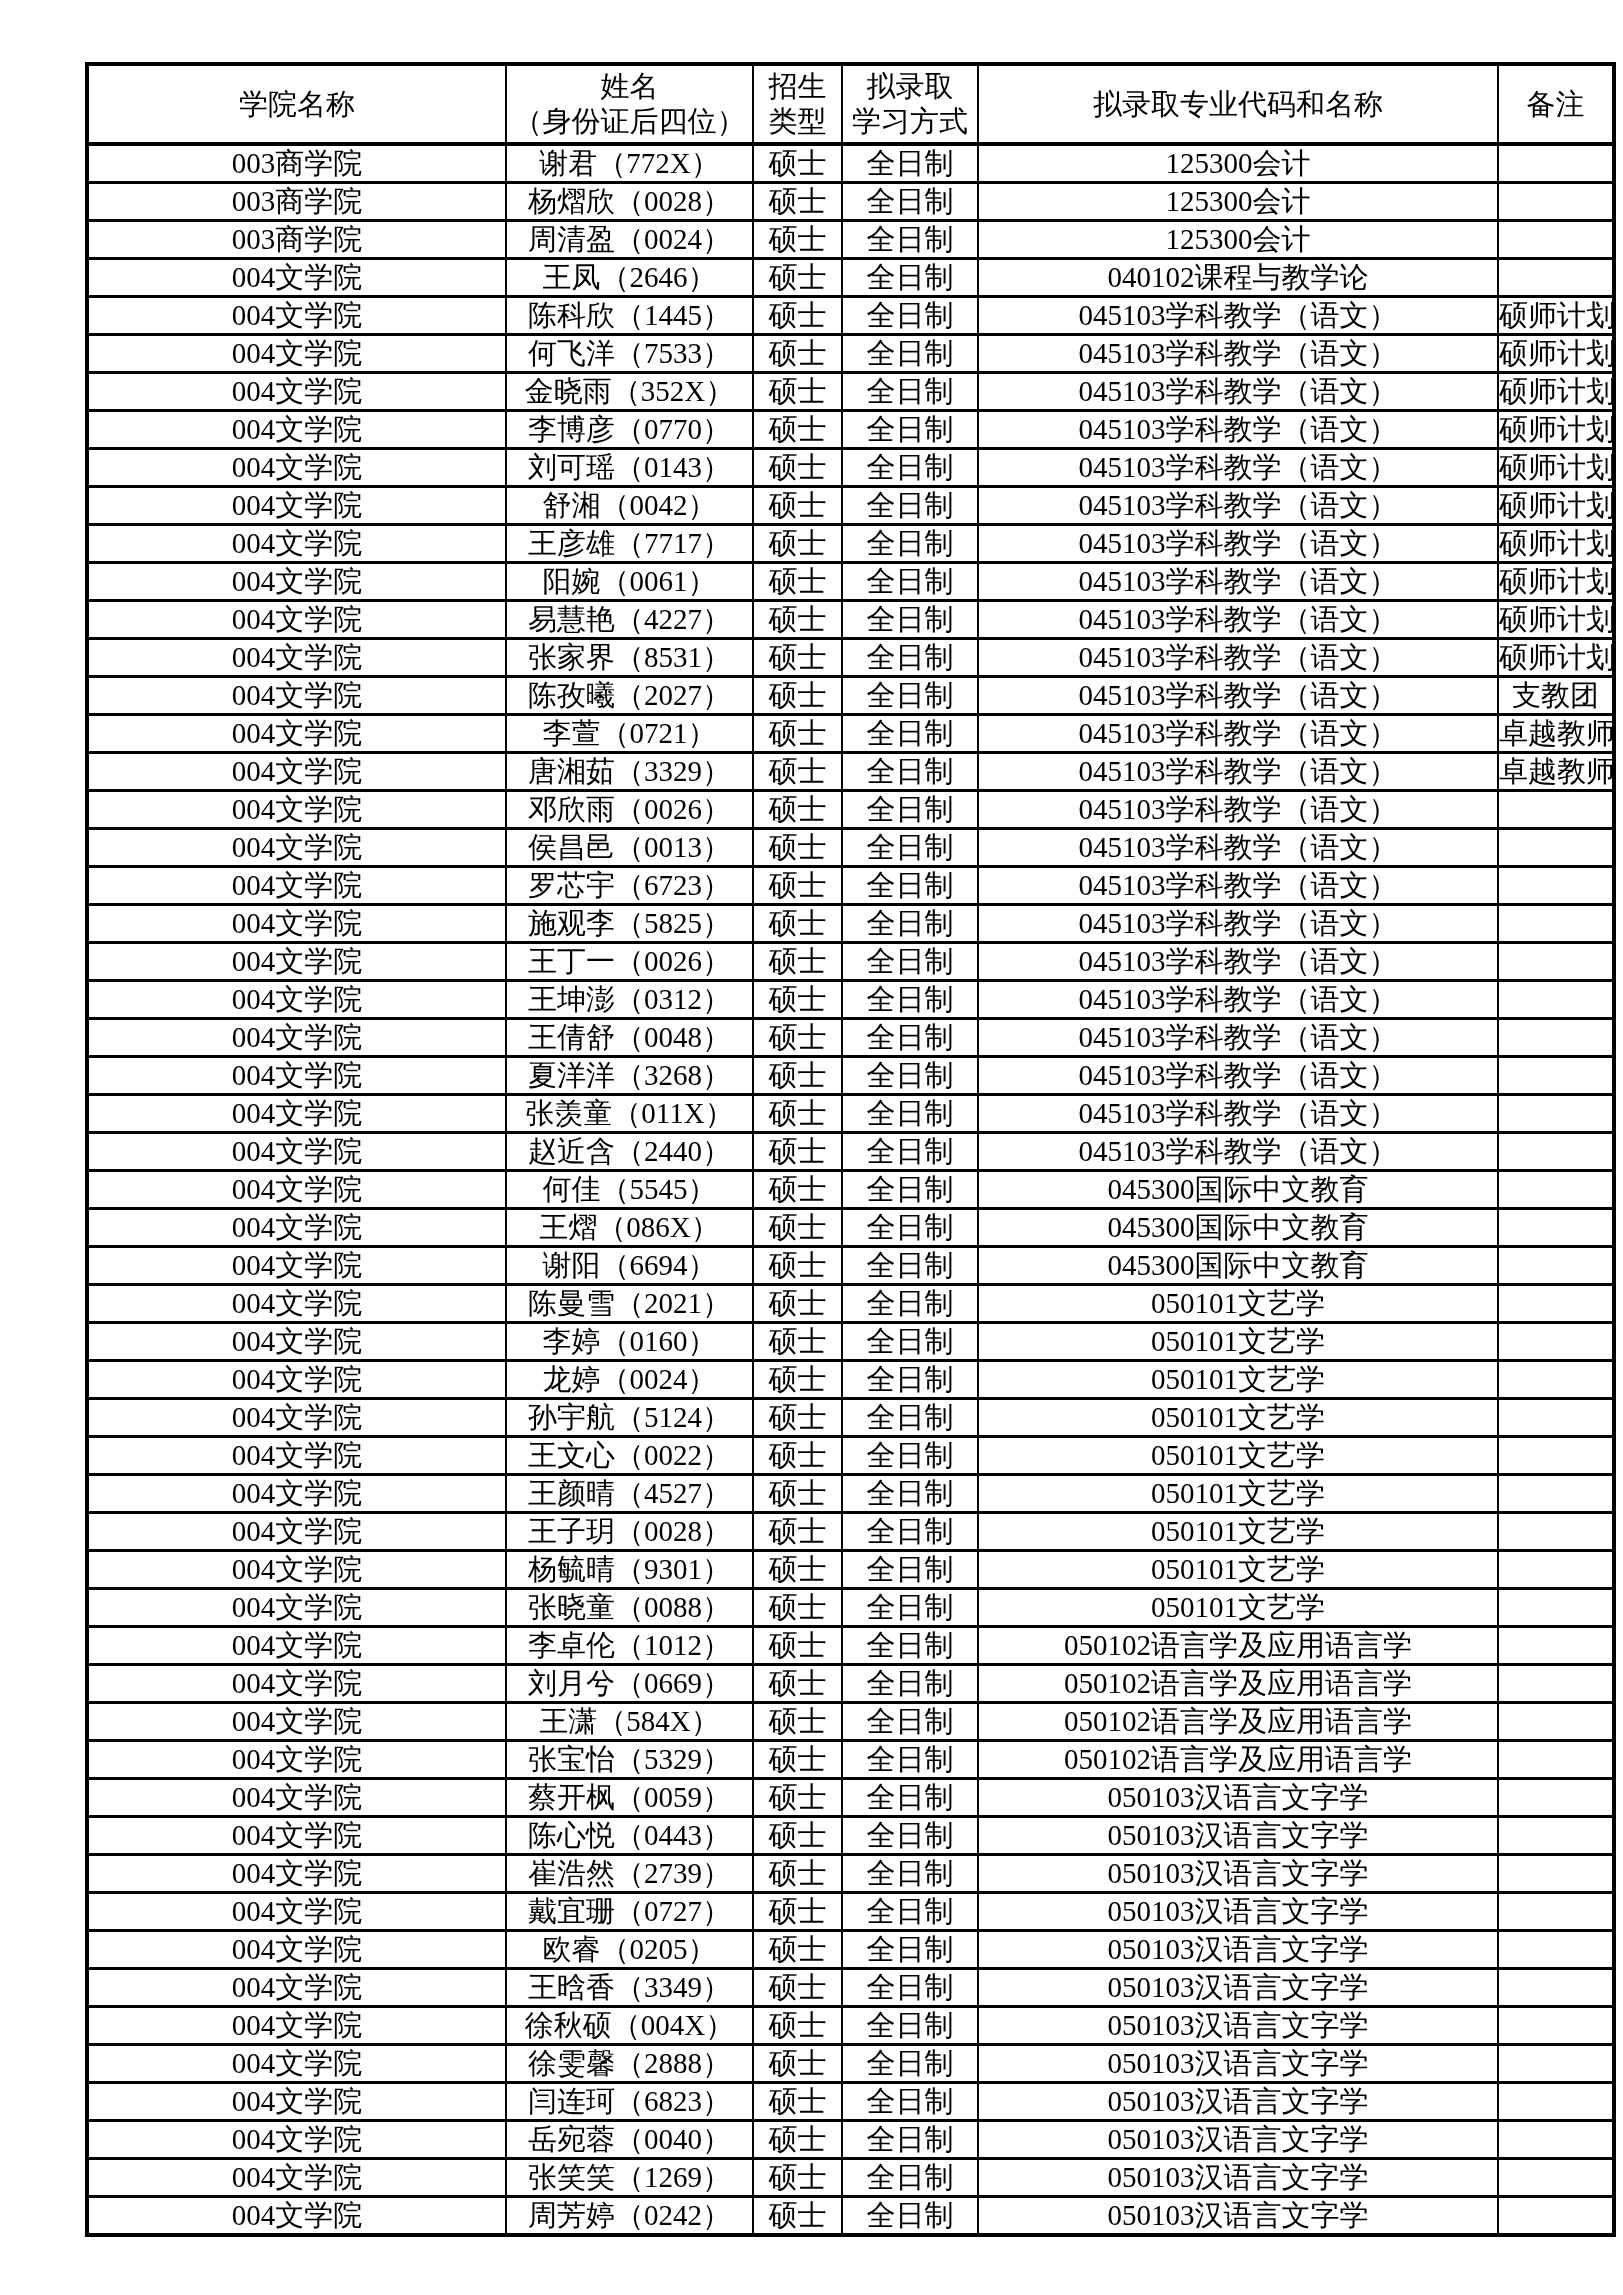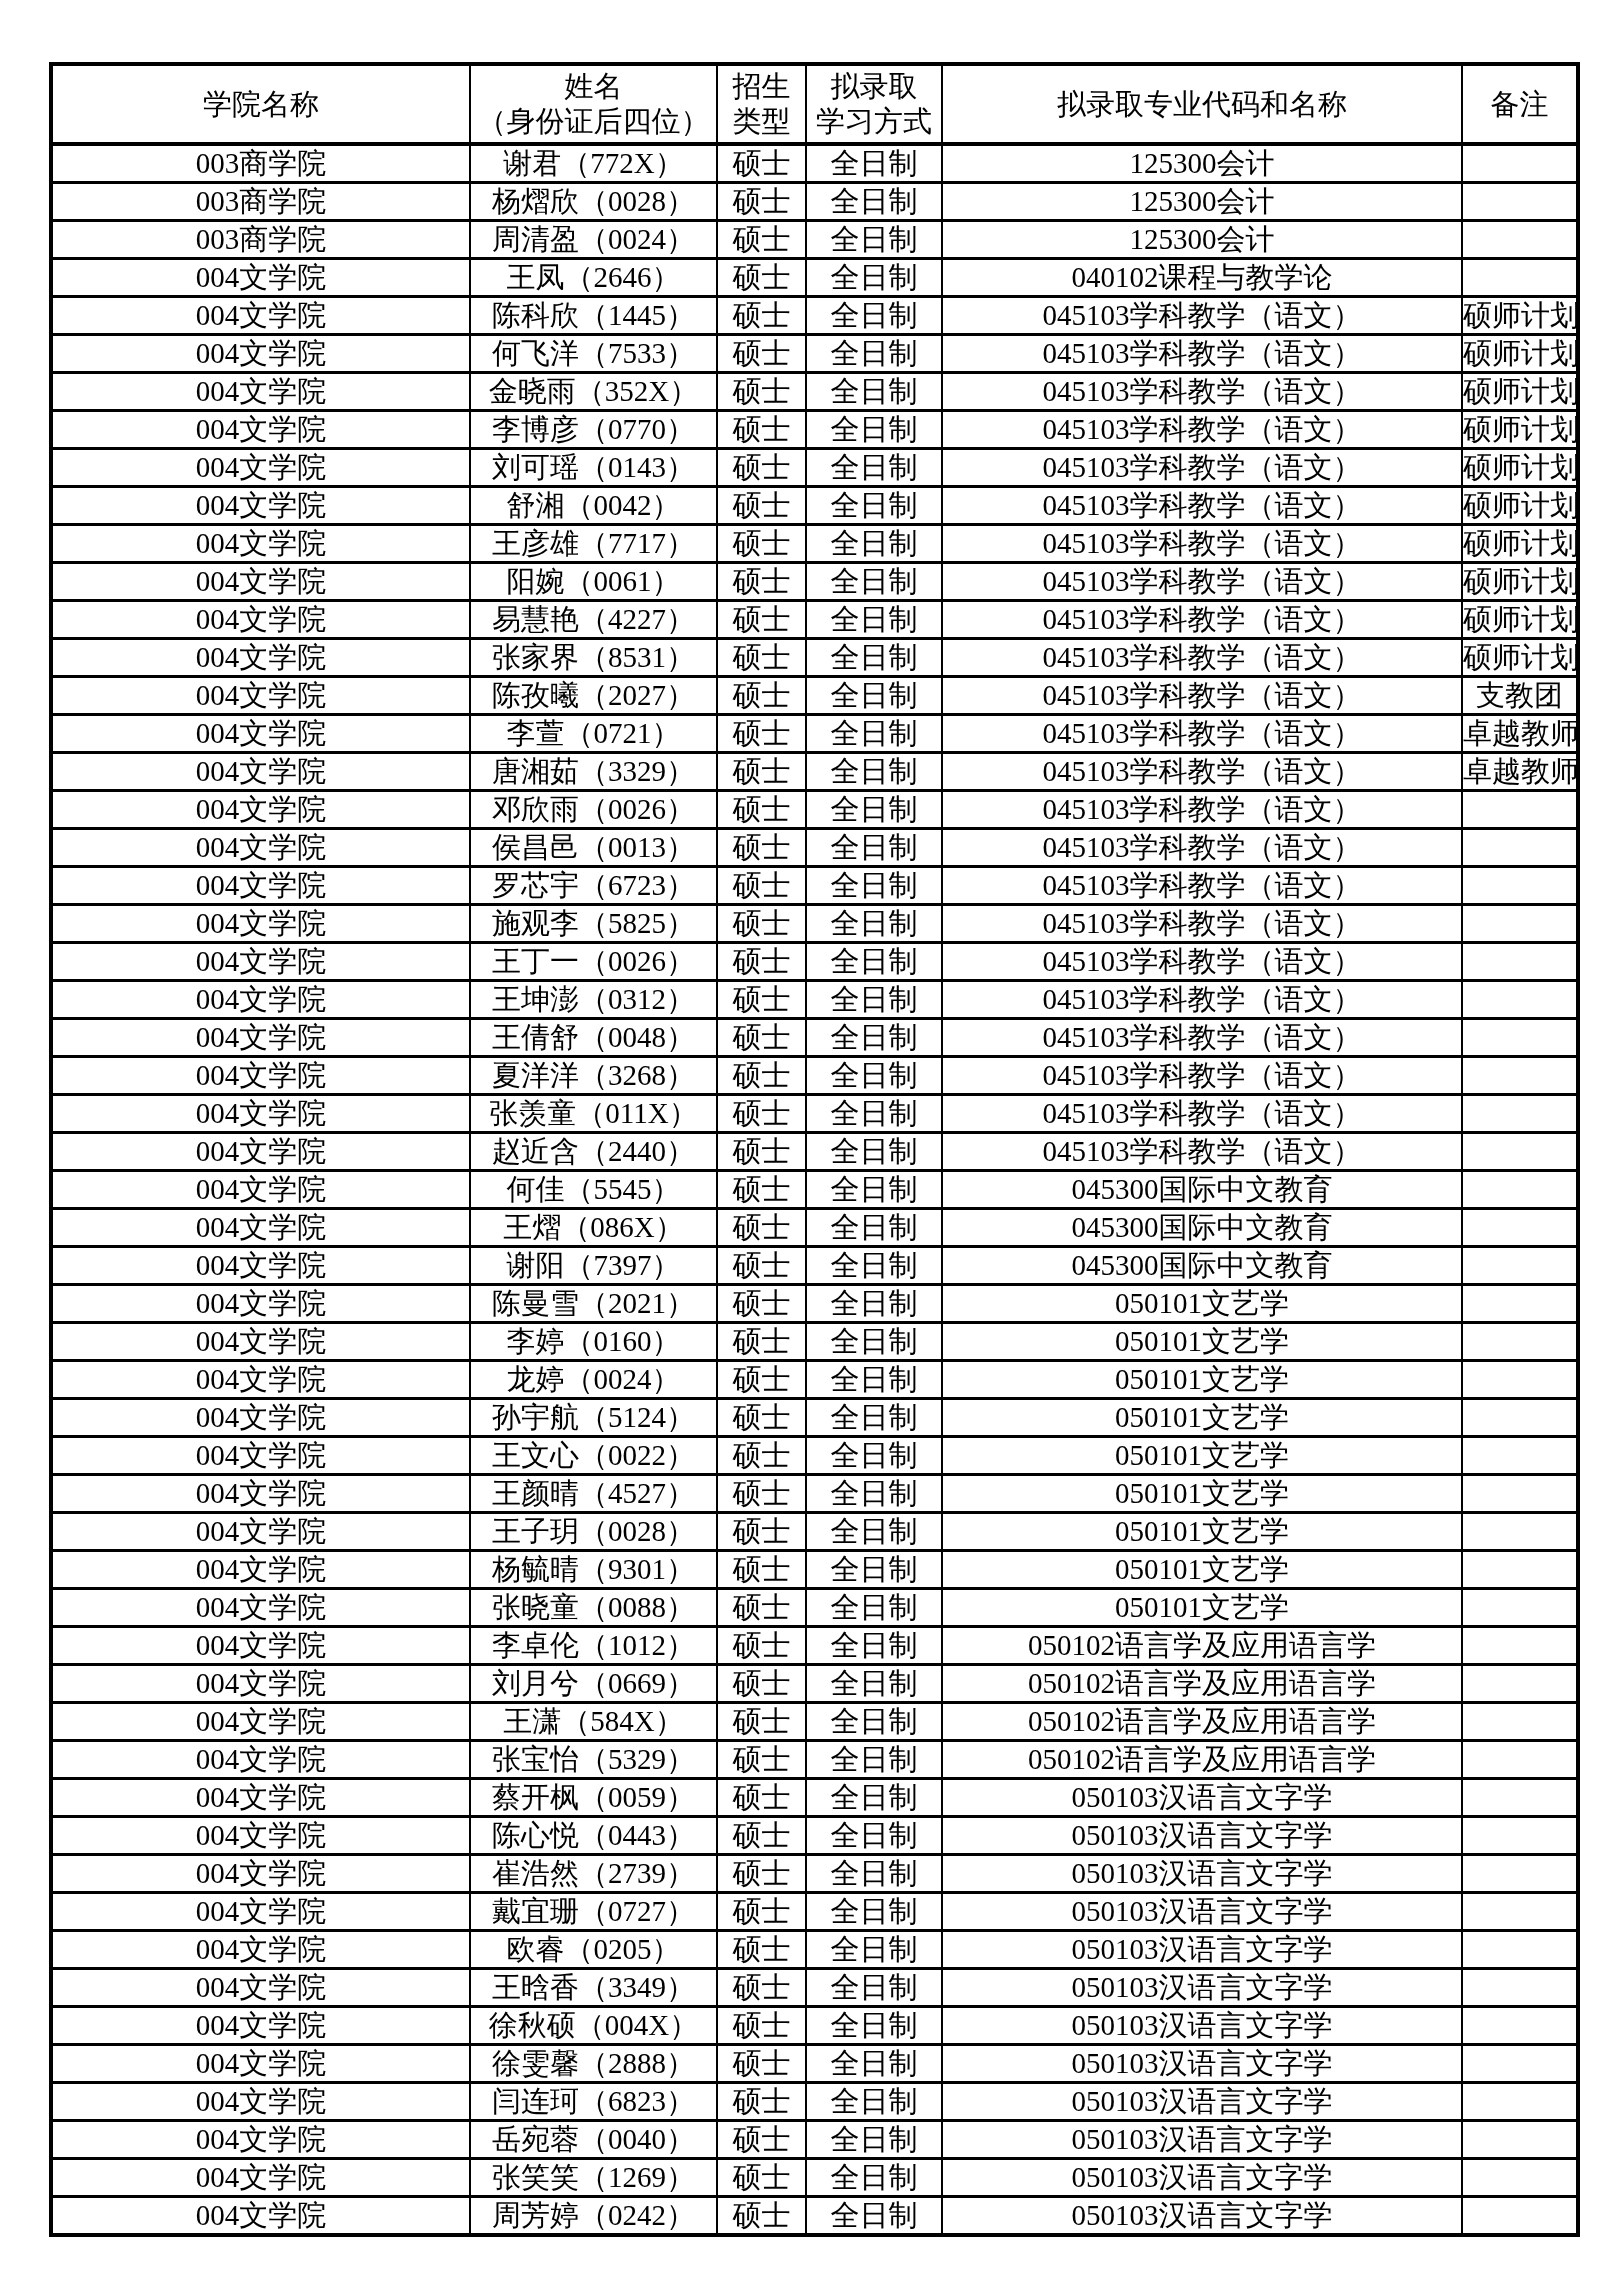--- a/index.html
+++ b/index.html
@@ -9,20 +9,21 @@
     color: #000000;
   }
   body {
     width: 1624px;
     height: 2295px;
     overflow: hidden;
     font-family: "Liberation Serif", "DejaVu Serif", serif;
   }
   .page {
     padding: 62px 46px 0 49px;
+    margin-left: 36px;
   }
   table.admission {
     border-collapse: collapse;
     table-layout: fixed;
     width: 1527px;
     border: 4px solid #000;
   }
   col.c-college { width: 419px; }
   col.c-name    { width: 247px; }
   col.c-type    { width: 89px; }
@@ -308,21 +309,21 @@
         <tr>
           <td>004文学院</td>
           <td>王熠（086X）</td>
           <td>硕士</td>
           <td>全日制</td>
           <td>045300国际中文教育</td>
           <td></td>
         </tr>
         <tr>
           <td>004文学院</td>
-          <td>谢阳（7397）</td>
+          <td>谢阳（6694）</td>
           <td>硕士</td>
           <td>全日制</td>
           <td>045300国际中文教育</td>
           <td></td>
         </tr>
         <tr>
           <td>004文学院</td>
           <td>陈曼雪（2021）</td>
           <td>硕士</td>
           <td>全日制</td>

